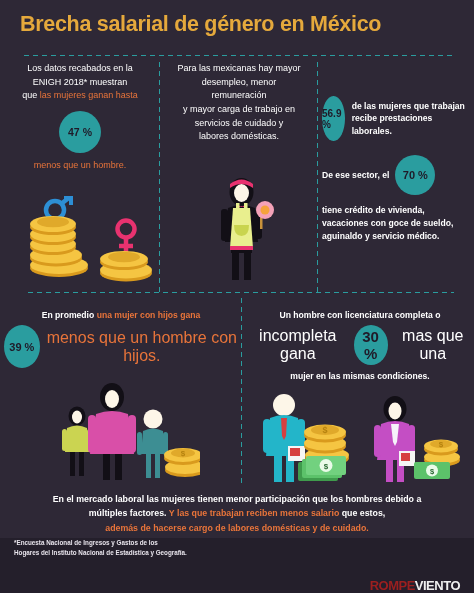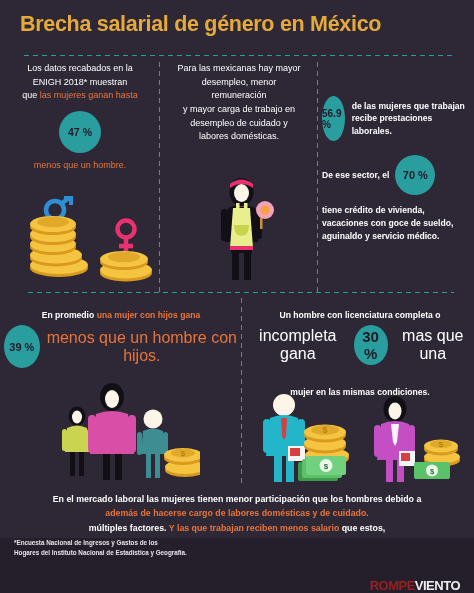--- a/index.html
+++ b/index.html
@@ -177,21 +177,21 @@
       </g>
     </svg>
   </div>
 
   <div class="blk" id="blk-mid">
     <div class="lead">
       <span>Para las mexicanas hay mayor</span><br>
       <span>desempleo, menor</span><br>
       <span>remuneración</span><br>
       <span>y mayor carga de trabajo en</span><br>
-      <span>desempleo de cuidado y</span><br>
+      <span>servicios de cuidado y</span><br>
       <span>labores domésticas.</span>
     </div>
   </div>
 
   <div class="illu" style="left:206px; top:170px; width:72px; height:112px;">
     <svg width="72" height="112" viewBox="0 0 72 112">
 
       <rect x="26" y="80" width="7" height="30" fill="#120f16"></rect>
       <rect x="38" y="80" width="7" height="30" fill="#120f16"></rect>
 
@@ -295,21 +295,21 @@
     </svg>
   </div>
 
   <div class="blk" id="band-mid-r">
     <div class="m-line">Un hombre con licenciatura completa o</div>
     <div class="m-line2">
       <span>incompleta gana</span>
       <span class="circle c30">30 %</span>
       <span>mas que una</span>
     </div>
-    <div class="m-line" style="margin-top:22px;">mujer en las mismas condiciones.</div>
+    <div class="m-line" style="margin-top:6px;">mujer en las mismas condiciones.</div>
   </div>
 
   <div class="illu" style="left:262px; top:392px; width:108px; height:92px;">
     <svg width="108" height="92" viewBox="0 0 108 92">
       <g>
         <rect x="12" y="60" width="8" height="30" fill="#23b5c9"></rect>
         <rect x="24" y="60" width="8" height="30" fill="#23b5c9"></rect>
         <circle cx="22" cy="13" r="11" fill="#fdf6e8"></circle>
         <path d="M8 26 Q22 20 36 26 L40 64 L4 64 Z" fill="#23b5c9"></path>
         <rect x="1" y="27" width="8" height="34" rx="4" fill="#23b5c9"></rect>
@@ -372,24 +372,24 @@
         <circle cx="60" cy="74.5" r="6" fill="#eafbe9"></circle>
         <text x="60" y="78" font-size="7.5" font-family="Liberation Sans, sans-serif" font-weight="bold" fill="#2b6b34" text-anchor="middle">$</text>
       </g>
     </svg>
   </div>
 
   <div class="dots-h" style="left:26px; top:486px; width:428px; opacity:0;"></div>
 
   <div class="blk" id="band-bottom">
     <div class="b">En el mercado laboral las mujeres tienen menor participación que los hombres debido a</div>
-    <div class="b hl-orange">además de hacerse cargo de labores domésticas y de cuidado.</div>
     <div class="b">
       <span>múltiples factores. </span><span class="hl-orange">Y las que trabajan reciben menos salario</span><span> que estos,</span>
     </div>
+    <div class="b hl-orange">además de hacerse cargo de labores domésticas y de cuidado.</div>
   </div>
 
   <div class="footer">
     <div class="footnote">
       <span>*Encuesta Nacional de Ingresos y Gastos de los</span><br>
       <span>Hogares del Instituto Nacional de Estadística y Geografía.</span>
     </div>
     <div class="logo">
       <span class="rompe">ROMPE</span>
         <span class="viento">VIENTO</span>

